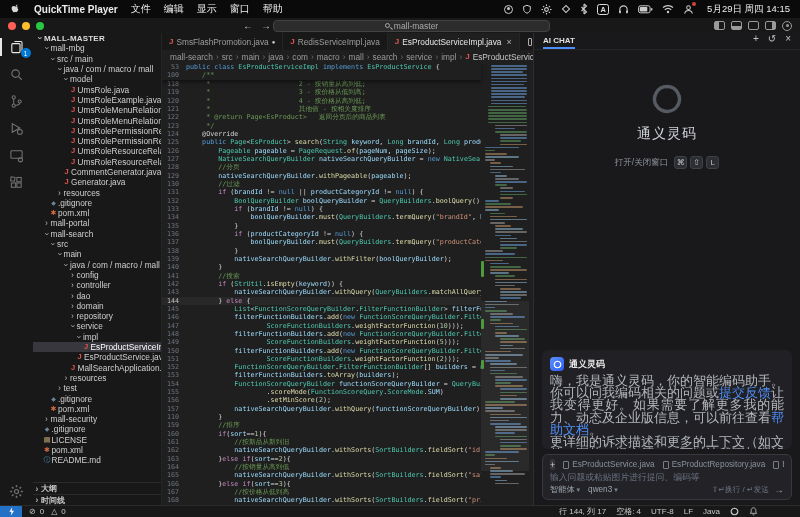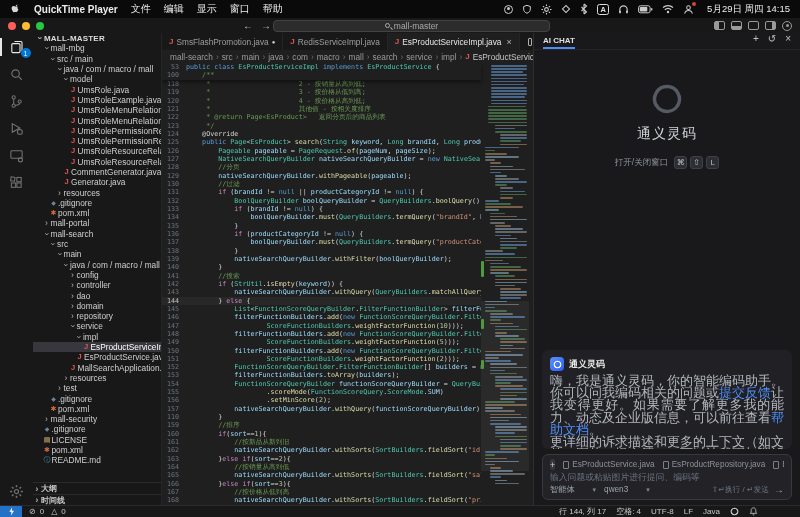--- a/index.html
+++ b/index.html
@@ -119,21 +119,21 @@
 .incard{position:absolute;left:8px;right:8px;top:404px;height:46px;background:#232327;border:1px solid #38393e;border-radius:6px;padding:4px 7px;display:flex;flex-direction:column;justify-content:space-between}
 .chiprow{display:flex;align-items:center;gap:8px;overflow:hidden}
 .addchip{width:14px;height:11px;background:#37383d;border-radius:3px;color:#cfcfcf;font-size:9px;display:flex;align-items:center;justify-content:center}
 .chip{display:flex;align-items:center;gap:3px;font-size:8.2px;color:#8b919b;white-space:nowrap}
 .chipfile{width:6px;height:8px;border:1px solid #7a808a;border-radius:1px}
 .chatinput{background:transparent;border:none;outline:none;font-size:8.8px;color:#a7adb6;font-family:"Liberation Sans",sans-serif;width:100%}
 .chatinput::placeholder{color:#697180}
 .inbottom{display:flex;align-items:center;font-size:8.2px;color:#9aa3ad;gap:8px}
 .inbottom .right{margin-left:auto;display:flex;align-items:center;gap:5px;color:#6b7380;font-size:7.8px}
 .sendarrow{color:#9aa3ad;font-size:10px}
-.dd{display:flex;align-items:center;gap:18px}
+.dd{display:flex;align-items:center;gap:2px}
 .dd .car{font-size:7px;color:#7d8590}
 
 
 .statusbar{position:absolute;left:0;right:0;bottom:0;height:12px;background:#181818;border-top:1px solid #2b2b2b;display:flex;align-items:center;font-size:8px;color:#c8c8c8}
 .remote{width:22px;height:100%;background:#2472c8;display:flex;align-items:center;justify-content:center}
 .sbgroup{display:flex;align-items:center;gap:4px;margin-left:7px}
 .sbright{margin-left:auto;display:flex;align-items:center;gap:10px;padding-right:42px}
 .sbit{white-space:nowrap}
 </style>
 </head>

